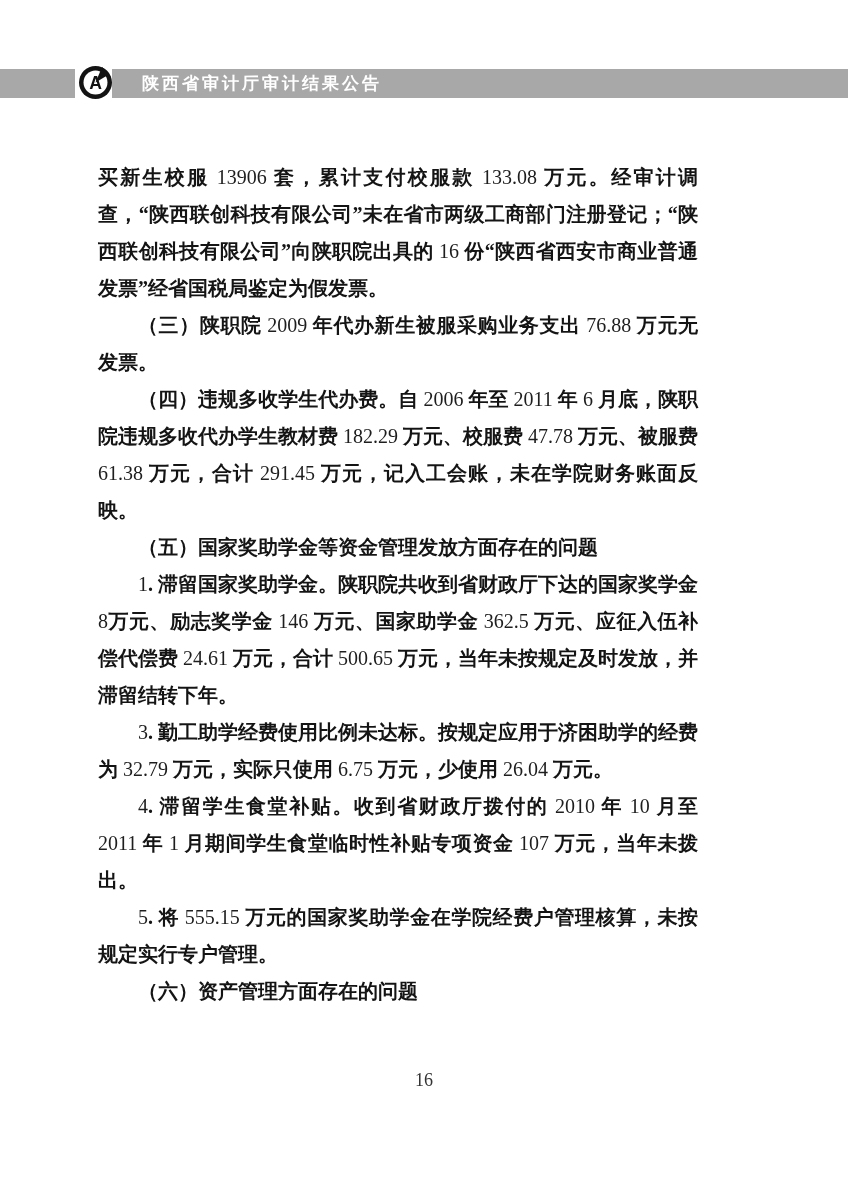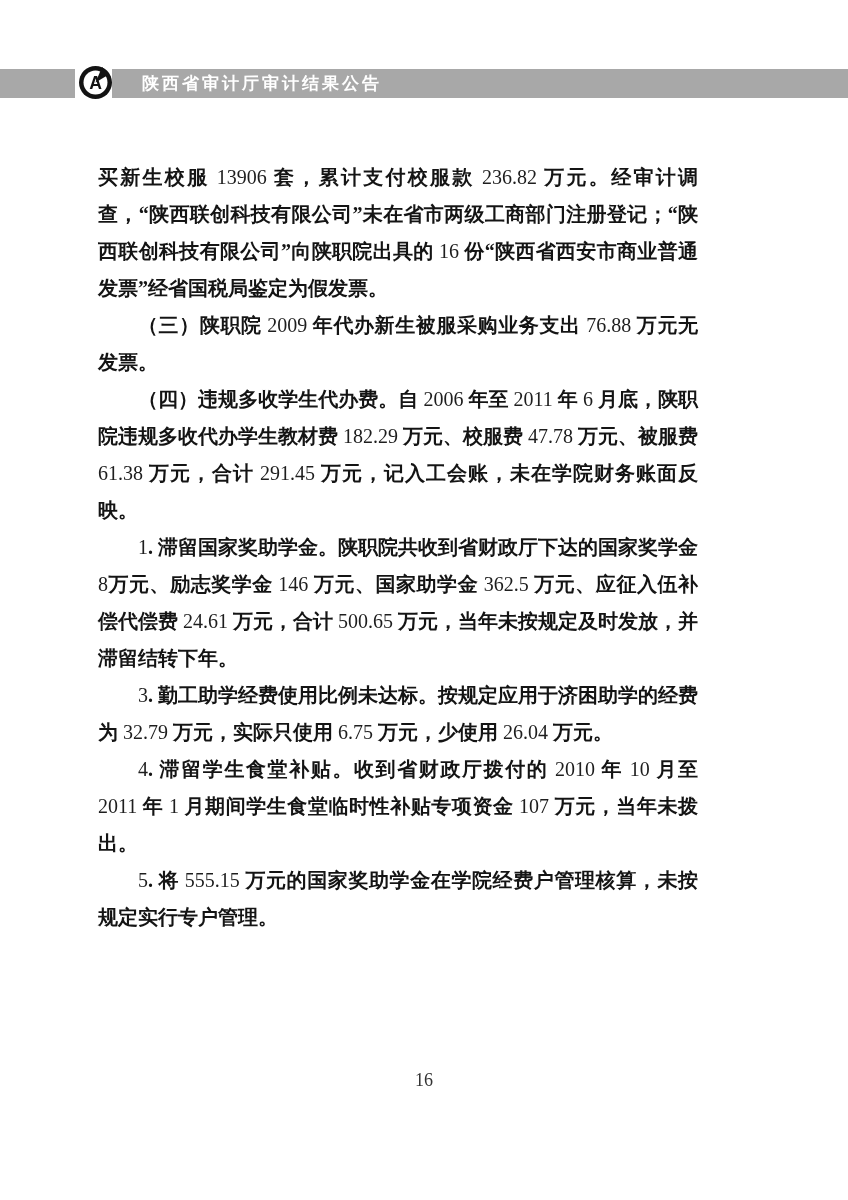--- a/index.html
+++ b/index.html
@@ -109,24 +109,26 @@
       <svg viewBox="0 0 30 30" width="33" height="33" aria-hidden="true">
         <circle cx="15" cy="15" r="15" fill="#131313"></circle>
         <circle cx="15" cy="15" r="10.9" fill="#ffffff"></circle>
         <path d="M15 15 L21 1 L27.5 7.5 Z" fill="#131313"></path>
         <text x="15" y="21" text-anchor="middle" font-family="Liberation Sans, sans-serif" font-size="16" font-weight="bold" fill="#131313">A</text>
       </svg>
     </span>
   </div>
 
   <div class="body-text">
-    <p class="no-indent numwrap">买新生校服 <span class="num">13906</span> 套，累计支付校服款 <span class="num">236.82</span> 万元。经审计调查，“陕西联创科技有限公司”未在省市两级工商部门注册登记；“陕西联创科技有限公司”向陕职院出具的 <span class="num">16</span> 份“陕西省西安市商业普通发票”经省国税局鉴定为假发票。</p>
+    <p class="no-indent numwrap">买新生校服 <span class="num">13906</span> 套，累计支付校服款 <span class="num">133.08</span> 万元。经审计调查，“陕西联创科技有限公司”未在省市两级工商部门注册登记；“陕西联创科技有限公司”向陕职院出具的 <span class="num">16</span> 份“陕西省西安市商业普通发票”经省国税局鉴定为假发票。</p>
     <p class="numwrap">（三）陕职院 <span class="num">2009</span> 年代办新生被服采购业务支出 <span class="num">76.88</span> 万元无发票。</p>
     <p class="numwrap">（四）违规多收学生代办费。自 <span class="num">2006</span> 年至 <span class="num">2011</span> 年 <span class="num">6</span> 月底，陕职院违规多收代办学生教材费 <span class="num">182.29</span> 万元、校服费 <span class="num">47.78</span> 万元、被服费 <span class="num">61.38</span> 万元，合计 <span class="num">291.45</span> 万元，记入工会账，未在学院财务账面反映。</p>
+    <p class="numwrap">（五）国家奖助学金等资金管理发放方面存在的问题</p>
     <p class="numwrap"><span class="num">1</span>. 滞留国家奖助学金。陕职院共收到省财政厅下达的国家奖学金<span class="num">8</span>万元、励志奖学金 <span class="num">146</span> 万元、国家助学金 <span class="num">362.5</span> 万元、应征入伍补偿代偿费 <span class="num">24.61</span> 万元，合计 <span class="num">500.65</span> 万元，当年未按规定及时发放，并滞留结转下年。</p>
     <p class="numwrap"><span class="num">3</span>. 勤工助学经费使用比例未达标。按规定应用于济困助学的经费为 <span class="num">32.79</span> 万元，实际只使用 <span class="num">6.75</span> 万元，少使用 <span class="num">26.04</span> 万元。</p>
     <p class="numwrap"><span class="num">4</span>. 滞留学生食堂补贴。收到省财政厅拨付的 <span class="num">2010</span> 年 <span class="num">10</span> 月至 <span class="num">2011</span> 年 <span class="num">1</span> 月期间学生食堂临时性补贴专项资金 <span class="num">107</span> 万元，当年未拨出。</p>
     <p class="numwrap"><span class="num">5</span>. 将 <span class="num">555.15</span> 万元的国家奖助学金在学院经费户管理核算，未按规定实行专户管理。</p>
+    <p class="numwrap">（六）资产管理方面存在的问题</p>
   </div>
 
   <div class="page-number">16</div>
 
 </div>
 
 </body></html>

